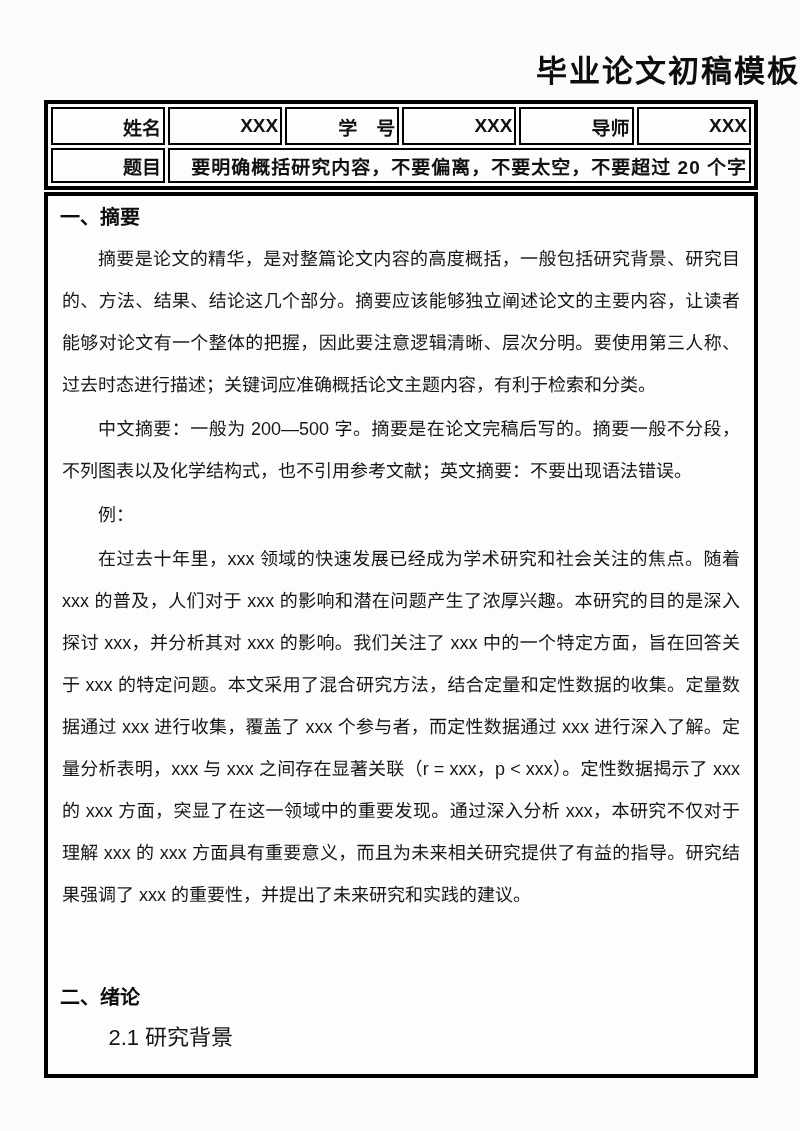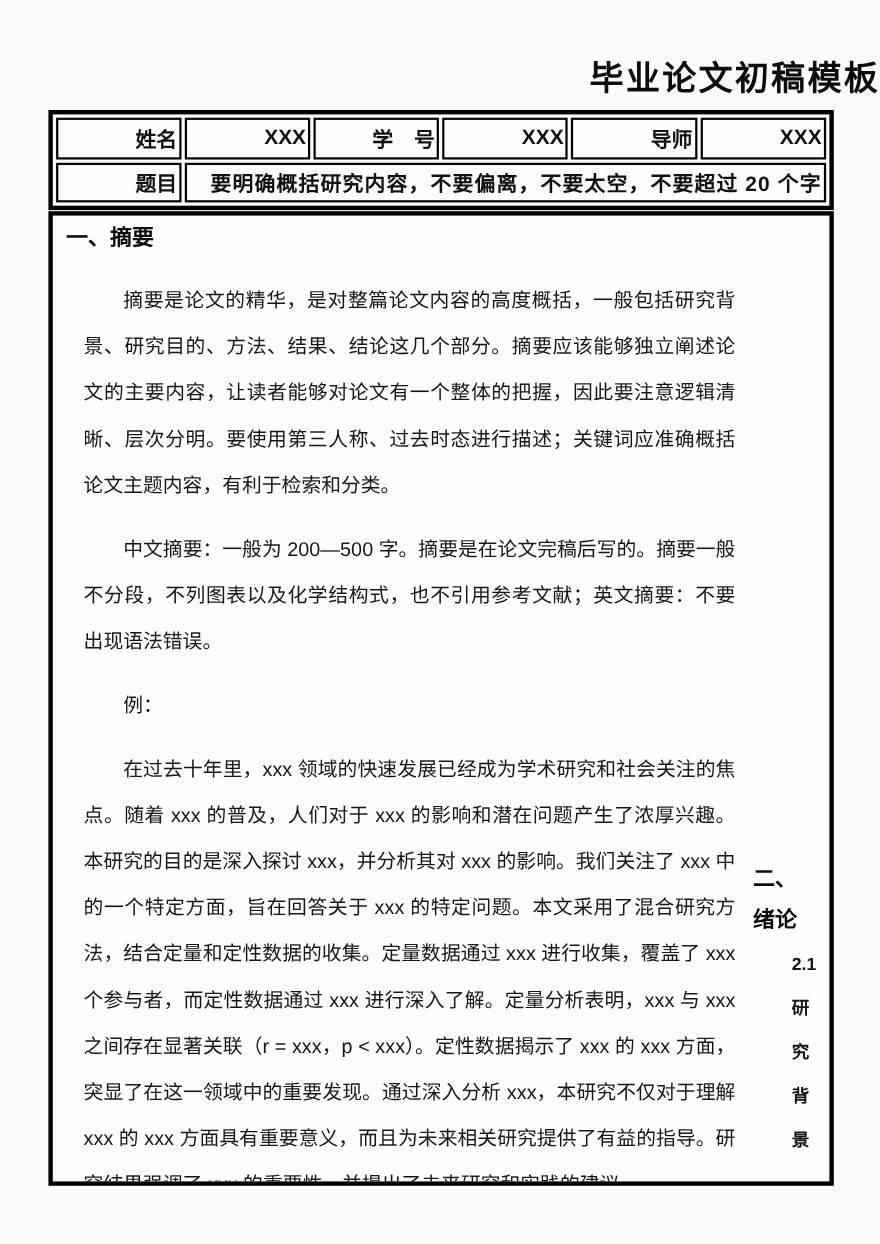--- a/index.html
+++ b/index.html
@@ -59,42 +59,42 @@
     left: 44px;
     top: 192px;
     width: 714px;
     height: 886px;
     box-sizing: border-box;
     border: 4px solid #000;
     background: #fdfdfd;
     padding: 2px 12px 10px 12px;
     overflow: hidden;
     display: flex;
-    flex-direction: row;
+    flex-direction: column;
   }
   .sec-heading {
     margin: 0;
     font-size: 20px;
     font-weight: 800;
     line-height: 38px;
     color: #0d0d0d;
   }
   .para {
-    margin: 16px;
+    margin: 2px;
     font-size: 18px;
     line-height: 42px;
     text-align: justify;
     text-indent: 2em;
     color: #161616;
   }
   .section-2 { margin-top: auto; }
   .sub-heading {
     margin: 2px 0 6px 0;
-    font-size: 16px;
-    font-weight: bold;
+    font-size: 22px;
+    font-weight: normal;
     line-height: 40px;
     padding-left: 2.2em;
     color: #161616;
   }
 </style>
 </head>
 <body>
 
 <div class="page">
 

